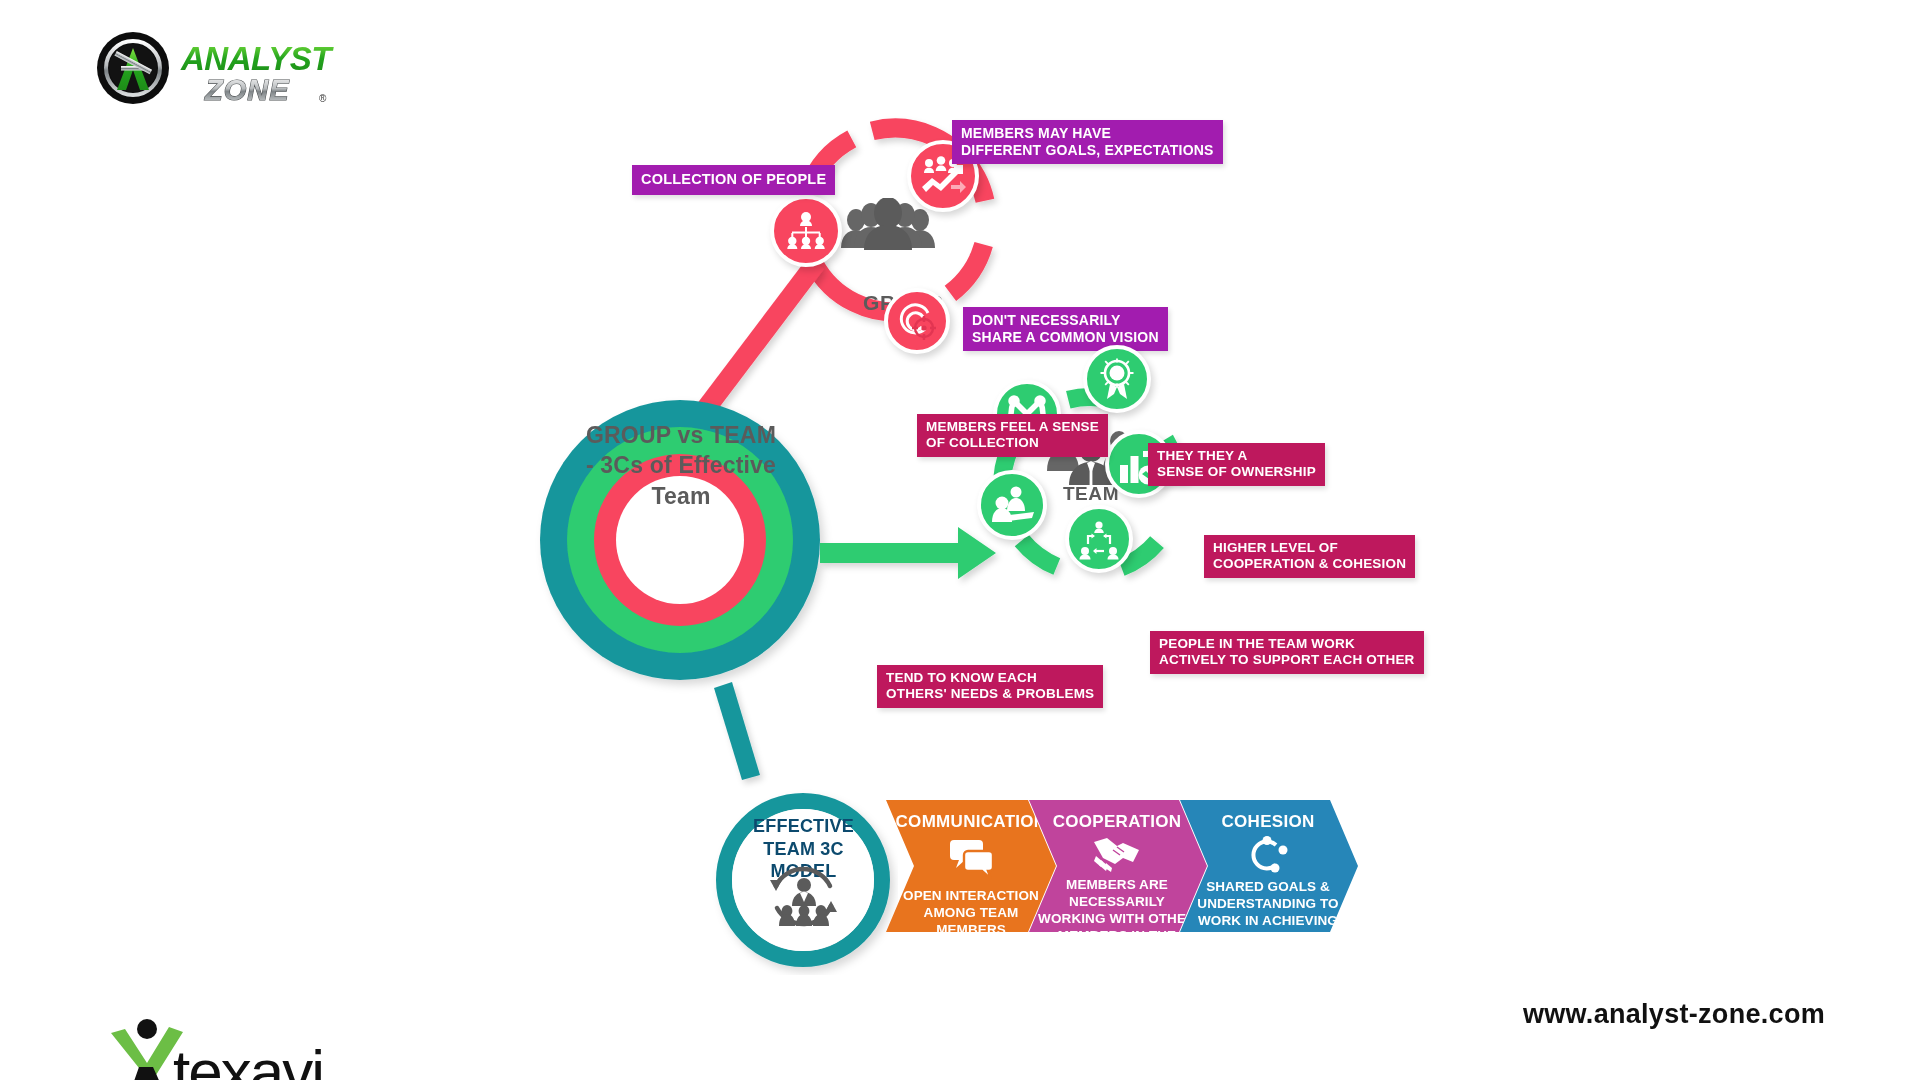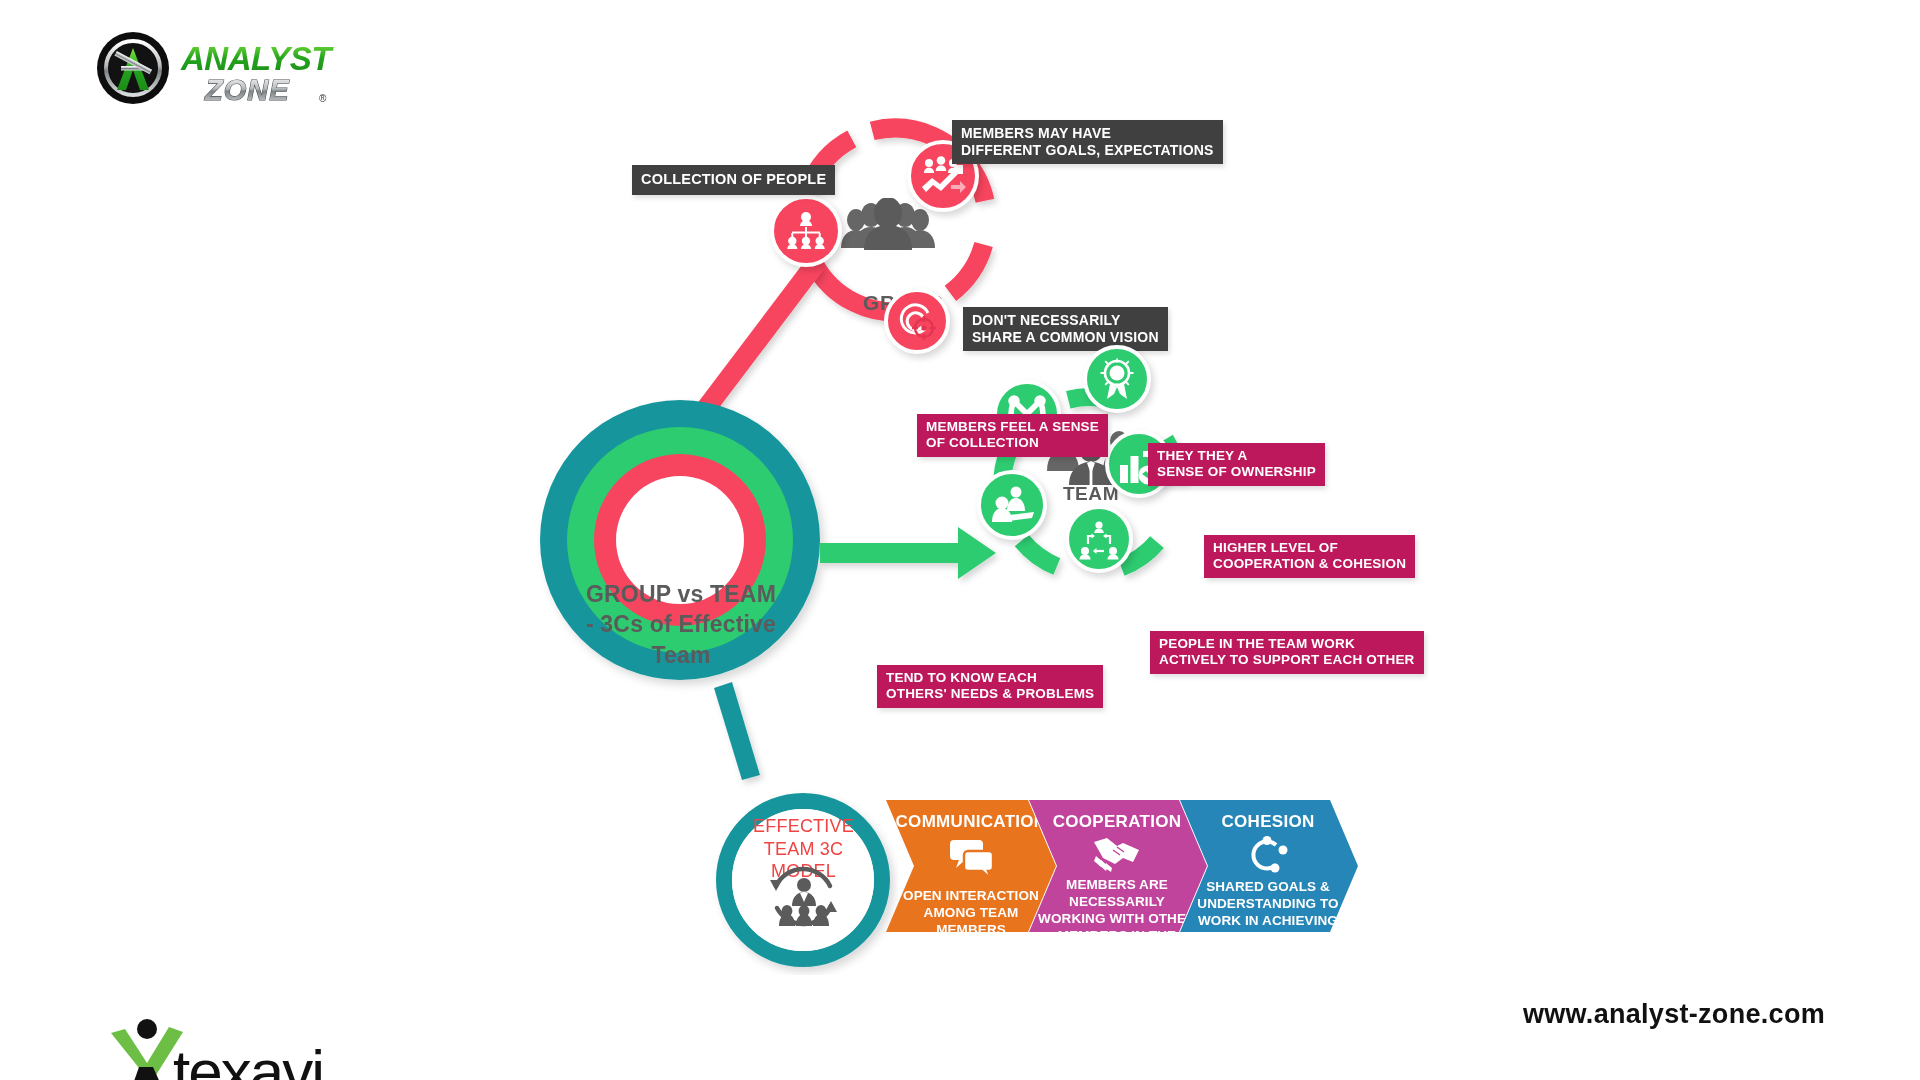--- a/index.html
+++ b/index.html
@@ -17,56 +17,56 @@
   
   .label {
     position:absolute;
     color:#fff;
     font-weight:bold;
     line-height:1.18;
     letter-spacing:.2px;
     padding:5px 9px 6px 9px;
     box-shadow:2px 3px 5px rgba(0,0,0,.13);
   }
-  .label.pink  { background:#404040; }
+  .label.pink  { background:#a21caf; }
   .label.green { background:#be185d; }
   .label.one-line { padding-top:6px; padding-bottom:7px; }
 
   
   .icn {
     position:absolute;
     border-radius:50%;
     display:flex; align-items:center; justify-content:center;
     box-shadow:3px 4px 7px rgba(0,0,0,.16);
     border:4px solid #fff;
   }
   .icn.pink  { background:#f8455f; }
   .icn.green { background:#2ecc71; }
   .icn svg { display:block; }
 
   
   .arc { position:absolute; }
 
   .centre-text {
     position:absolute;
-    display:flex; align-items:flex-end; justify-content:center;
+    display:flex; align-items:flex-start; justify-content:center;
     text-align:center;
     color:#5b5b5b;
     font-size:23px;
     font-weight:bold;
     line-height:1.32;
     letter-spacing:.2px;
   }
 
   .hub-text {
     position:absolute;
     text-align:center;
-    color:#ef4444;
+    color:#0c4a6e;
     font-size:18px;
-    font-weight:normal;
+    font-weight:bold;
     line-height:1.25;
     letter-spacing:.2px;
   }
 
   .grey-label {
     position:absolute;
     color:#5b5b5b;
     font-weight:bold;
     letter-spacing:.6px;
   }

